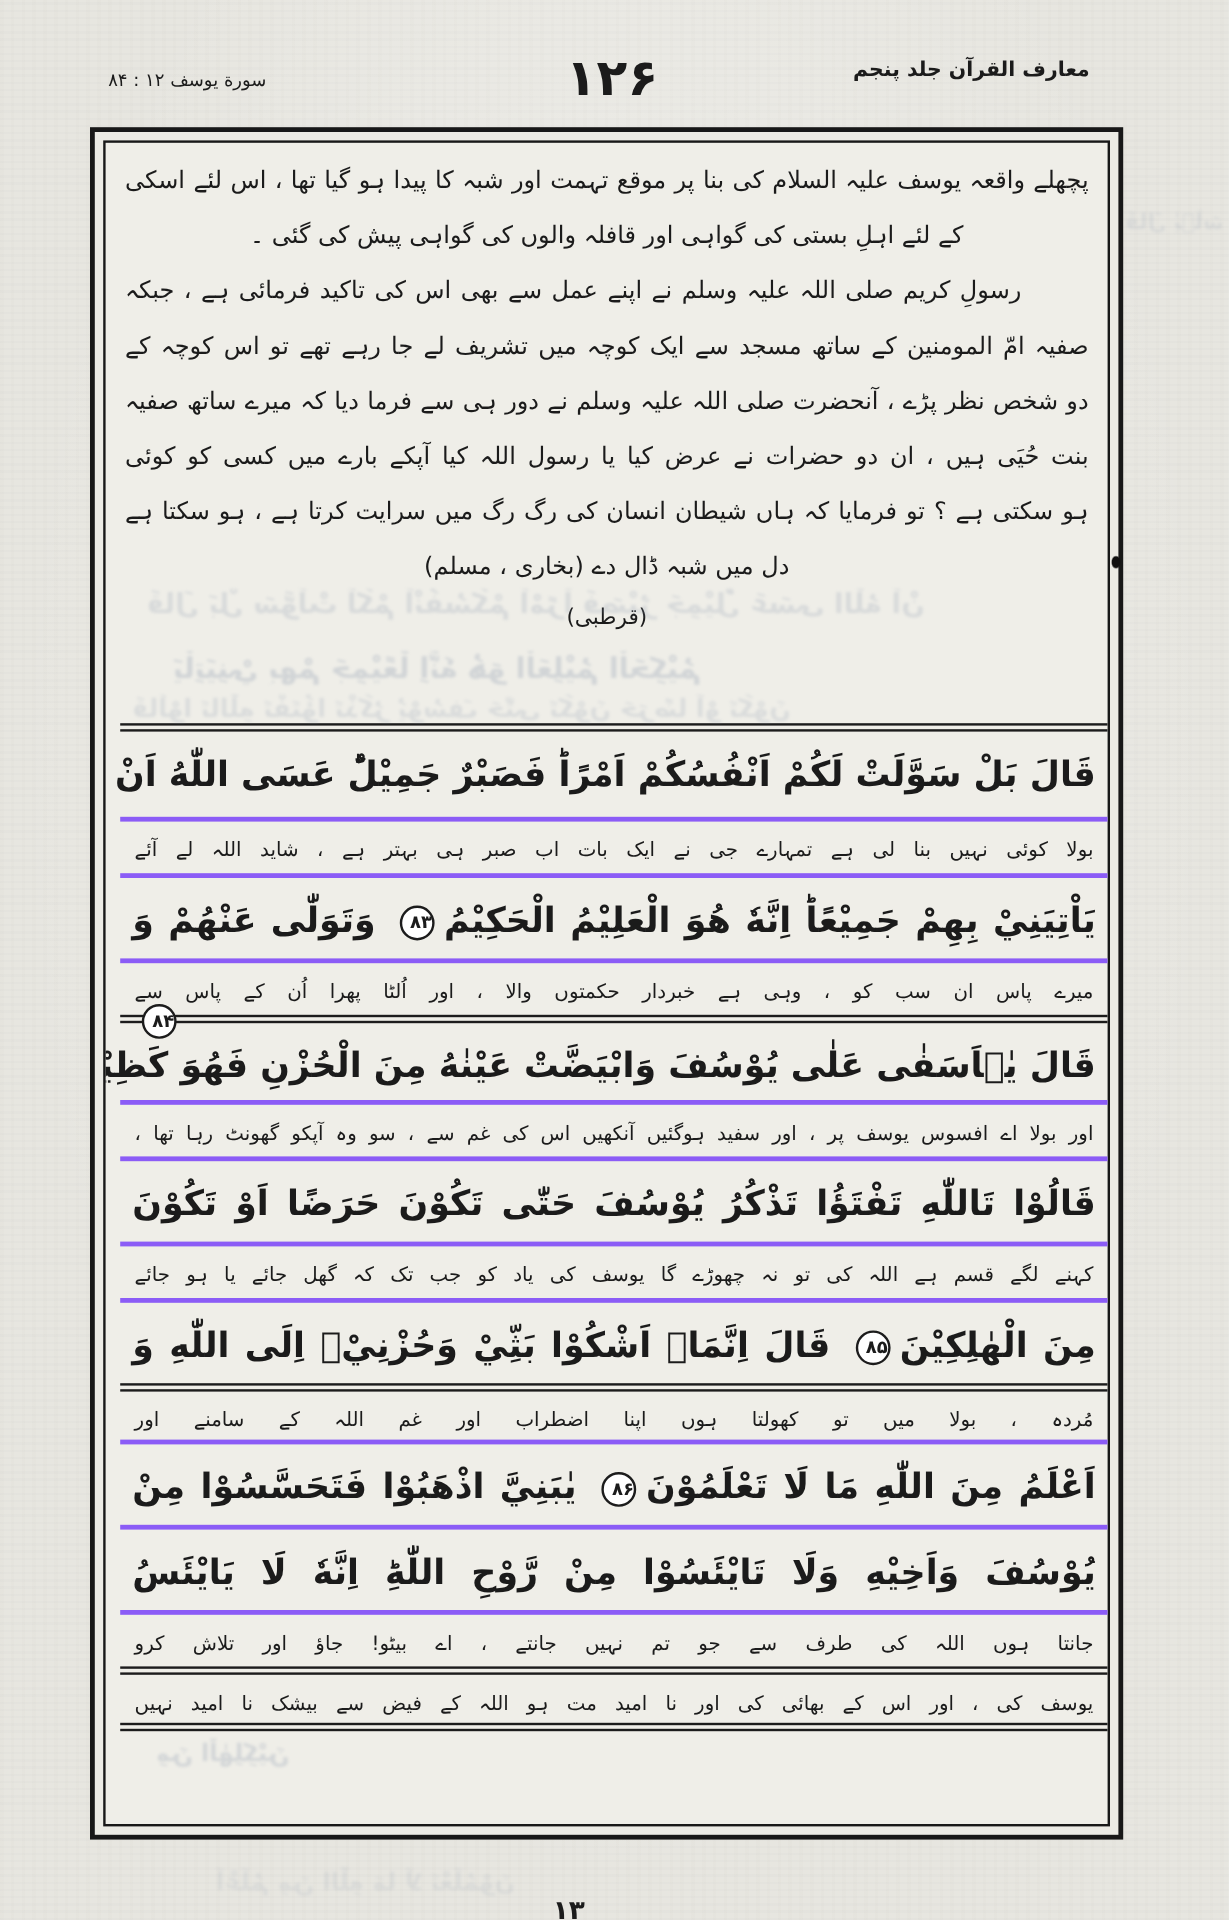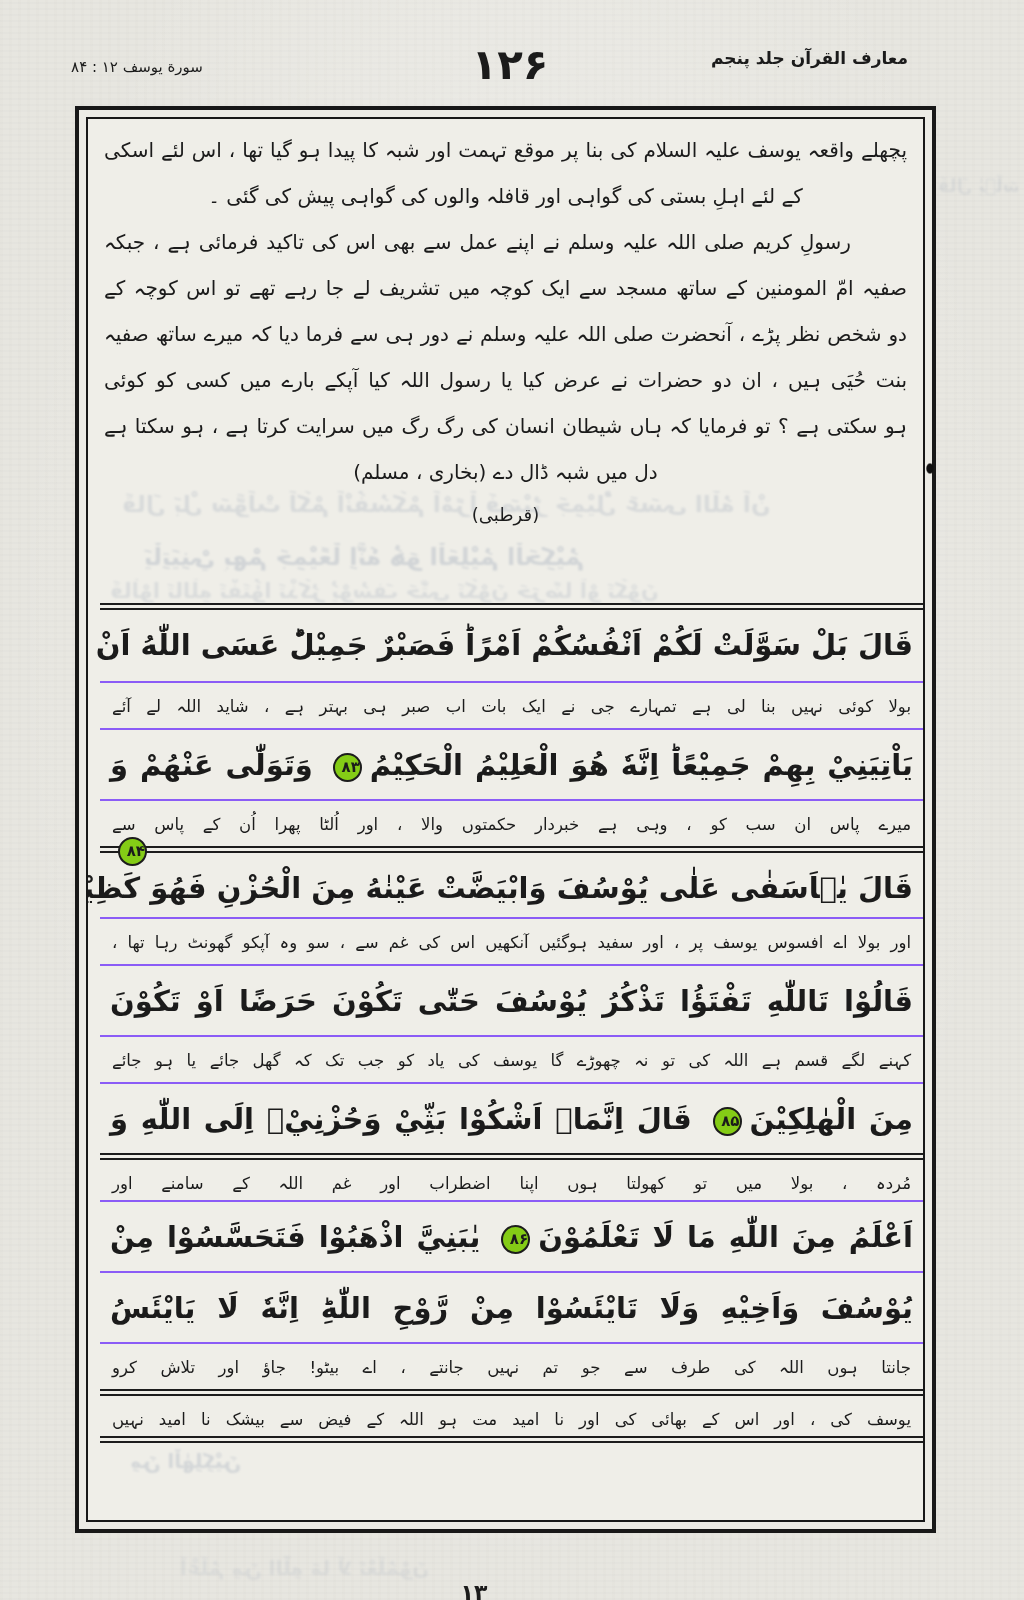--- a/index.html
+++ b/index.html
@@ -20,21 +20,21 @@
   .hdr-volume {
     position:absolute; top:48px; right:116px;
     font-size:17px; font-weight:bold; letter-spacing:0;
   }
   .hdr-pagenum {
     position:absolute; top:40px; left:450px; width:120px;
     font-size:42px; font-weight:bold; text-align:center;
   }
   .hdr-surah {
     position:absolute; top:58px; left:52px; width:170px;
-    font-size:15px; text-align:center;
+    font-size:15px; text-align:right;
   }
 
   
   .scan-box {
     position:absolute; left:75px; top:106px; width:861px; height:1427px;
     border:4px solid #181818; padding:7px;
     background:#ecebe5;
   }
   .scan-inner {
     width:100%; height:100%;
@@ -51,40 +51,40 @@
   }
   .pline.just { text-align:justify; text-align-last:justify; white-space:normal; overflow:hidden; }
   .pline.indent { padding-right:56px; }
   .attribution {
     height:44px; line-height:40px; text-align:center; font-size:18px; font-weight:500;
   }
   .gap { position:relative; height:64px; }
 
   
   .versetable { border-top:7px double #1c1c1c;margin-left:12px; }
-  .vrow { border-top:2px solid #8b5cf6; direction:rtl; position:relative; }
+  .vrow { border-top:4px solid #8b5cf6; direction:rtl; position:relative; }
   .vrow:first-child { border-top:none; }
   .vrow.dbl { border-top:7px double #1c1c1c; }
   .vrow.ayah {
     height:71px; line-height:71px; padding:0 10px;
     font-size:29px; font-weight:bold;
     text-align:justify; text-align-last:justify; white-space:nowrap;
   }
   .vrow.ayah.haspad { padding-left:48px; }
   .vrow.tarjuma {
     height:47px; line-height:47px; padding:0 12px;
     font-size:16.5px;
     text-align:justify; text-align-last:justify; white-space:nowrap;
   }
   .vnum {
     display:inline-block; width:29px; height:29px; line-height:25px;
     border:2px solid #1c1c1c; border-radius:50%;
     font-size:15px; font-weight:bold; text-align:center;
     vertical-align:middle; margin:0 8px;
-    background:#84cc16; white-space:normal;
+    background:#ffffff; white-space:normal;
   }
   .vnum.corner { position:absolute; left:10px; top:-16px; z-index:3; }
   .endstrip { position:relative; height:44px; border-top:7px double #1c1c1c; overflow:hidden; }
 
   
   .ghost {
     position:absolute; color:#7e8da6; white-space:nowrap; overflow:hidden;
     transform:scaleX(-1); filter:blur(1.3px); pointer-events:none;
     direction:rtl; font-weight:bold;
   }

